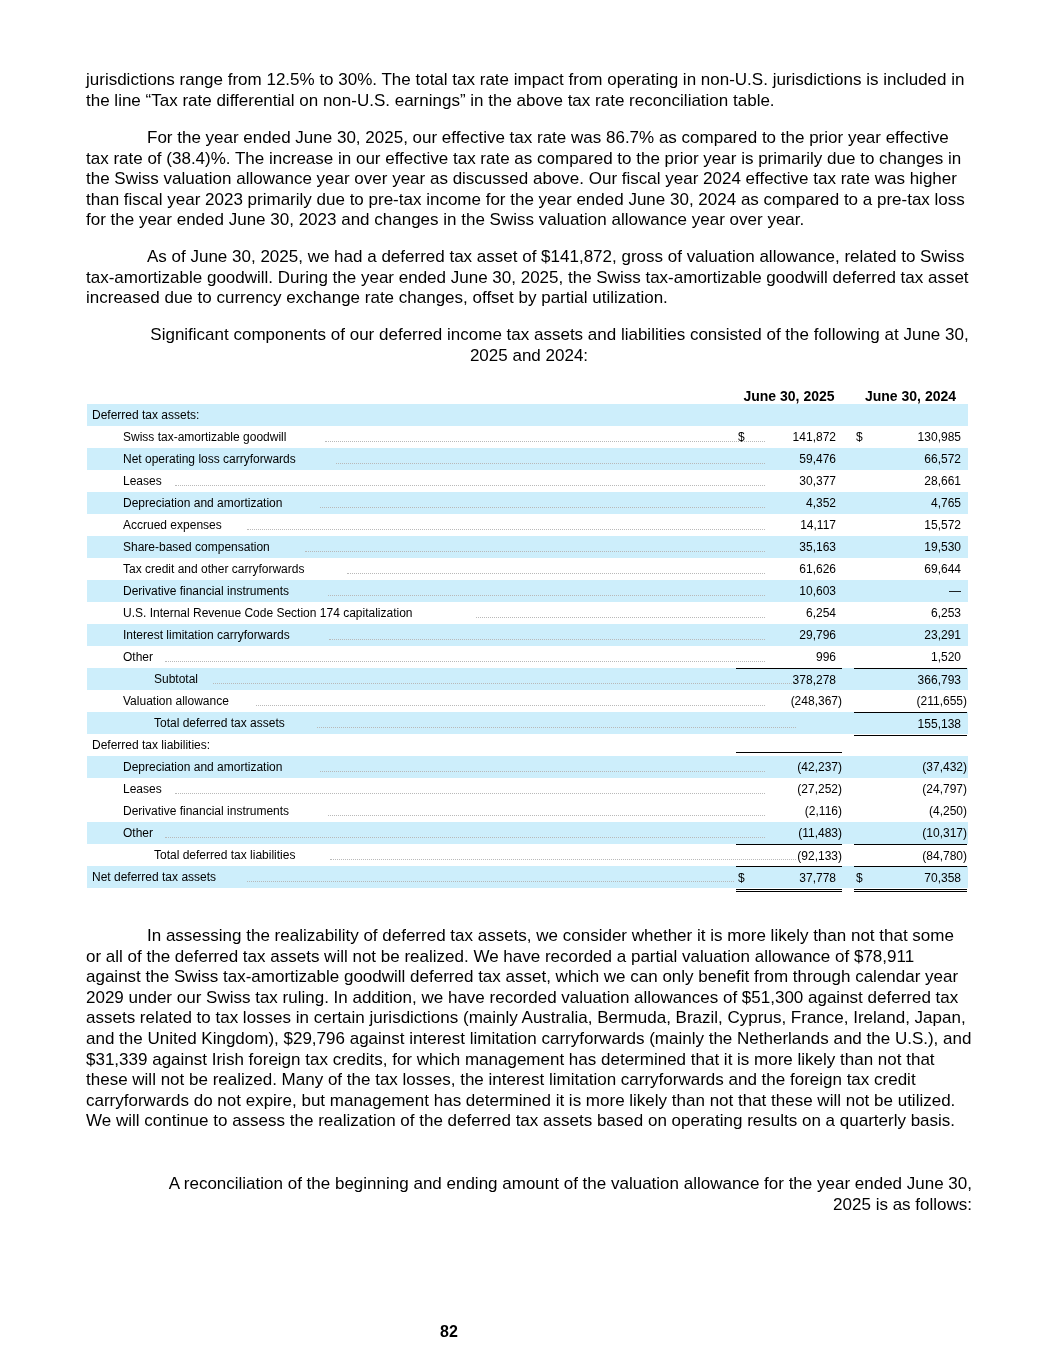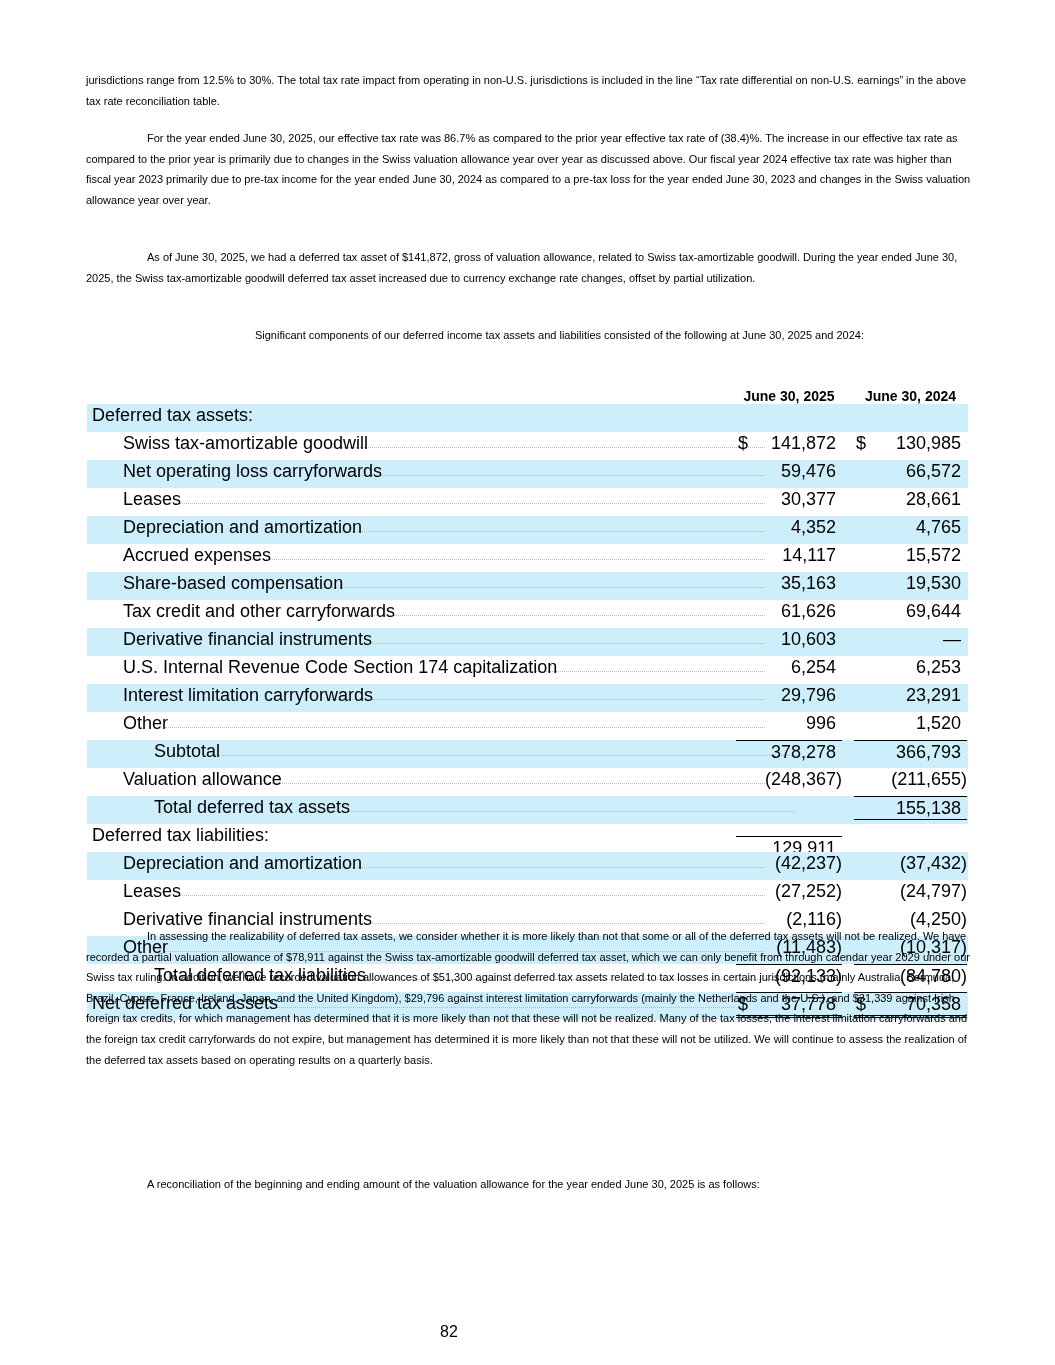--- a/index.html
+++ b/index.html
@@ -2,32 +2,32 @@
 <html><head>
 <meta charset="utf-8">
 <style>
   html, body { margin: 0; padding: 0; background: #ffffff; }
   body {
     width: 1055px; height: 1365px; position: relative; overflow: hidden;
     font-family: "Liberation Sans", sans-serif; color: #000;
   }
   .para {
     position: absolute; left: 86px; width: 886px;
-    font-size: 11px; line-height: 20.6px; margin: 0;
+    font-size: 17px; line-height: 20.6px; margin: 0;
   }
   .para .indent { display: inline-block; width: 61px; }
   .table-wrap { position: absolute; left: 87px; top: 384px; width: 881px; }
   .col-head-row { position: relative; height: 20px; }
   .col-head {
     position: absolute; top: 4px; font-size: 14px; font-weight: bold;
     text-align: center; border-bottom: 1.5px solid #000; padding-bottom: 2px;
   }
   .col-head.c1 { left: 649px; width: 106px; }
   .col-head.c2 { left: 767px; width: 113px; }
-  .row { position: relative; height: 28px; font-size: 18px; line-height: 22px; }
+  .row { position: relative; height: 22px; font-size: 12px; line-height: 22px; }
   .row.shaded { background: #cdeefb; }
   .row .label {
     position: absolute; left: 0; top: 0; width: 644px; height: 22px;
     overflow: hidden; white-space: nowrap;
   }
   .row .label .txt { background: inherit; padding-right: 4px; position: relative; z-index: 1; }
   .row .label .leader {
     position: absolute; left: 0; right: 2px; top: 15px;
     border-bottom: 1.4px dotted #b9b9b9; z-index: 0;
   }
@@ -36,21 +36,21 @@
   .row .lvl1 { padding-left: 36px; }
   .row .lvl2 { padding-left: 67px; }
   .cell { position: absolute; top: 0; height: 22px; text-align: right; }
   .cell.c1 { left: 649px; width: 106px; }
   .cell.c2 { left: 767px; width: 113px; }
   .cell .dollar { position: absolute; left: 2px; top: 0; }
   .cell .num { position: absolute; right: 0; top: 0; white-space: nowrap; }
   .cell .num.pos { right: 6px; }
   .rule-top { border-top: 1.5px solid #000; }
   .dbl-bottom { border-bottom: 3.5px double #000; }
-  .page-num { position: absolute; top: 1323px; left: 0; width: 898px; text-align: center; font-size: 16px; }
+  .page-num { position: absolute; top: 1323px; left: 0; width: 898px; text-align: center; font-size: 16px; font-weight: bold; }
 </style>
 </head>
 <body>
 
 <p class="para" style="top:70px;"><span>jurisdictions range from 12.5% to 30%. The total tax rate impact from operating in non-U.S. jurisdictions is included in the line “Tax rate differential on non-U.S. earnings” in the above tax rate reconciliation table.</span></p>
 
 <p class="para" style="top:128px;"><span class="indent"></span><span>For the year ended June 30, 2025, our effective tax rate was 86.7% as compared to the prior year effective tax rate of (38.4)%. The increase in our effective tax rate as compared to the prior year is primarily due to changes in the Swiss valuation allowance year over year as discussed above. Our fiscal year 2024 effective tax rate was higher than fiscal year 2023 primarily due to pre-tax income for the year ended June 30, 2024 as compared to a pre-tax loss for the year ended June 30, 2023 and changes in the Swiss valuation allowance year over year.</span></p>
 
 <p class="para" style="top:247px;"><span class="indent"></span><span>As of June 30, 2025, we had a deferred tax asset of $141,872, gross of valuation allowance, related to Swiss tax-amortizable goodwill. During the year ended June 30, 2025, the Swiss tax-amortizable goodwill deferred tax asset increased due to currency exchange rate changes, offset by partial utilization.</span></p>
 
@@ -262,15 +262,15 @@
         <div class="cell c2 rule-top dbl-bottom">
           <span class="dollar">$</span>
           <span class="num pos">70,358</span>
         </div>
       </div>
     </div>
 </div>
 
 <p class="para" style="top:926px;"><span class="indent"></span><span>In assessing the realizability of deferred tax assets, we consider whether it is more likely than not that some or all of the deferred tax assets will not be realized. We have recorded a partial valuation allowance of $78,911 against the Swiss tax-amortizable goodwill deferred tax asset, which we can only benefit from through calendar year 2029 under our Swiss tax ruling. In addition, we have recorded valuation allowances of $51,300 against deferred tax assets related to tax losses in certain jurisdictions (mainly Australia, Bermuda, Brazil, Cyprus, France, Ireland, Japan, and the United Kingdom), $29,796 against interest limitation carryforwards (mainly the Netherlands and the U.S.), and $31,339 against Irish foreign tax credits, for which management has determined that it is more likely than not that these will not be realized. Many of the tax losses, the interest limitation carryforwards and the foreign tax credit carryforwards do not expire, but management has determined it is more likely than not that these will not be utilized. We will continue to assess the realization of the deferred tax assets based on operating results on a quarterly basis.</span></p>
 
-<p class="para" style="top:1174px;"><span class="indent"></span><span>A reconciliation of the beginning and ending amount of the valuation allowance for the year ended June 30, 2025 is as follows:</span></p>
+<p class="para" style="top:1174px;text-align:right;"><span class="indent"></span><span>A reconciliation of the beginning and ending amount of the valuation allowance for the year ended June 30, 2025 is as follows:</span></p>
 
 <div class="page-num">82</div>
 
 </body></html>

